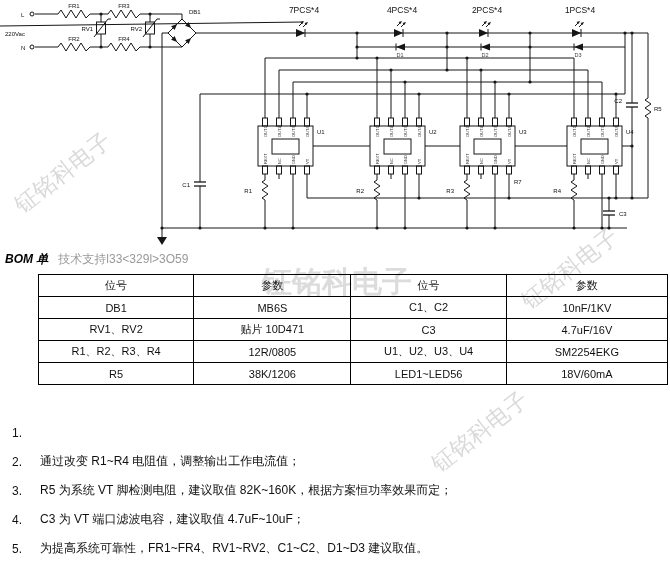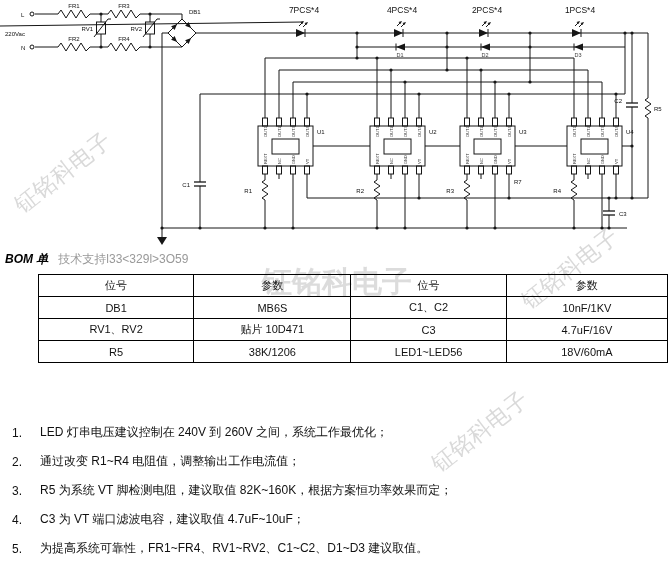--- a/index.html
+++ b/index.html
@@ -422,33 +422,38 @@
       <td>C1、C2</td>
       <td>10nF/1KV</td>
     </tr>
     <tr>
       <td>RV1、RV2</td>
       <td>贴片 10D471</td>
       <td>C3</td>
       <td>4.7uF/16V</td>
     </tr>
     <tr>
+      <td>R1、R2、R3、R4</td>
+      <td>12R/0805</td>
+      <td>U1、U2、U3、U4</td>
+      <td>SM2254EKG</td>
+    </tr>
+    <tr>
       <td>R5</td>
       <td>38K/1206</td>
       <td>LED1~LED56</td>
       <td>18V/60mA</td>
     </tr>
   </tbody>
     </table>
 </div>
 
 <div class="abs notes">
   <div class="note-row">
     <span class="note-num">1.</span>
-    <span class="note-text">LED 灯串电压建议控制在 240V 到 260V 之间，系统工作最优化；</span>
   </div>
   <div class="note-row">
     <span class="note-num">2.</span>
     <span class="note-text">通过改变 R1~R4 电阻值，调整输出工作电流值；</span>
   </div>
   <div class="note-row">
     <span class="note-num">3.</span>
     <span class="note-text">R5 为系统 VT 脚检测电阻，建议取值 82K~160K，根据方案恒功率效果而定；</span>
   </div>
   <div class="note-row">

